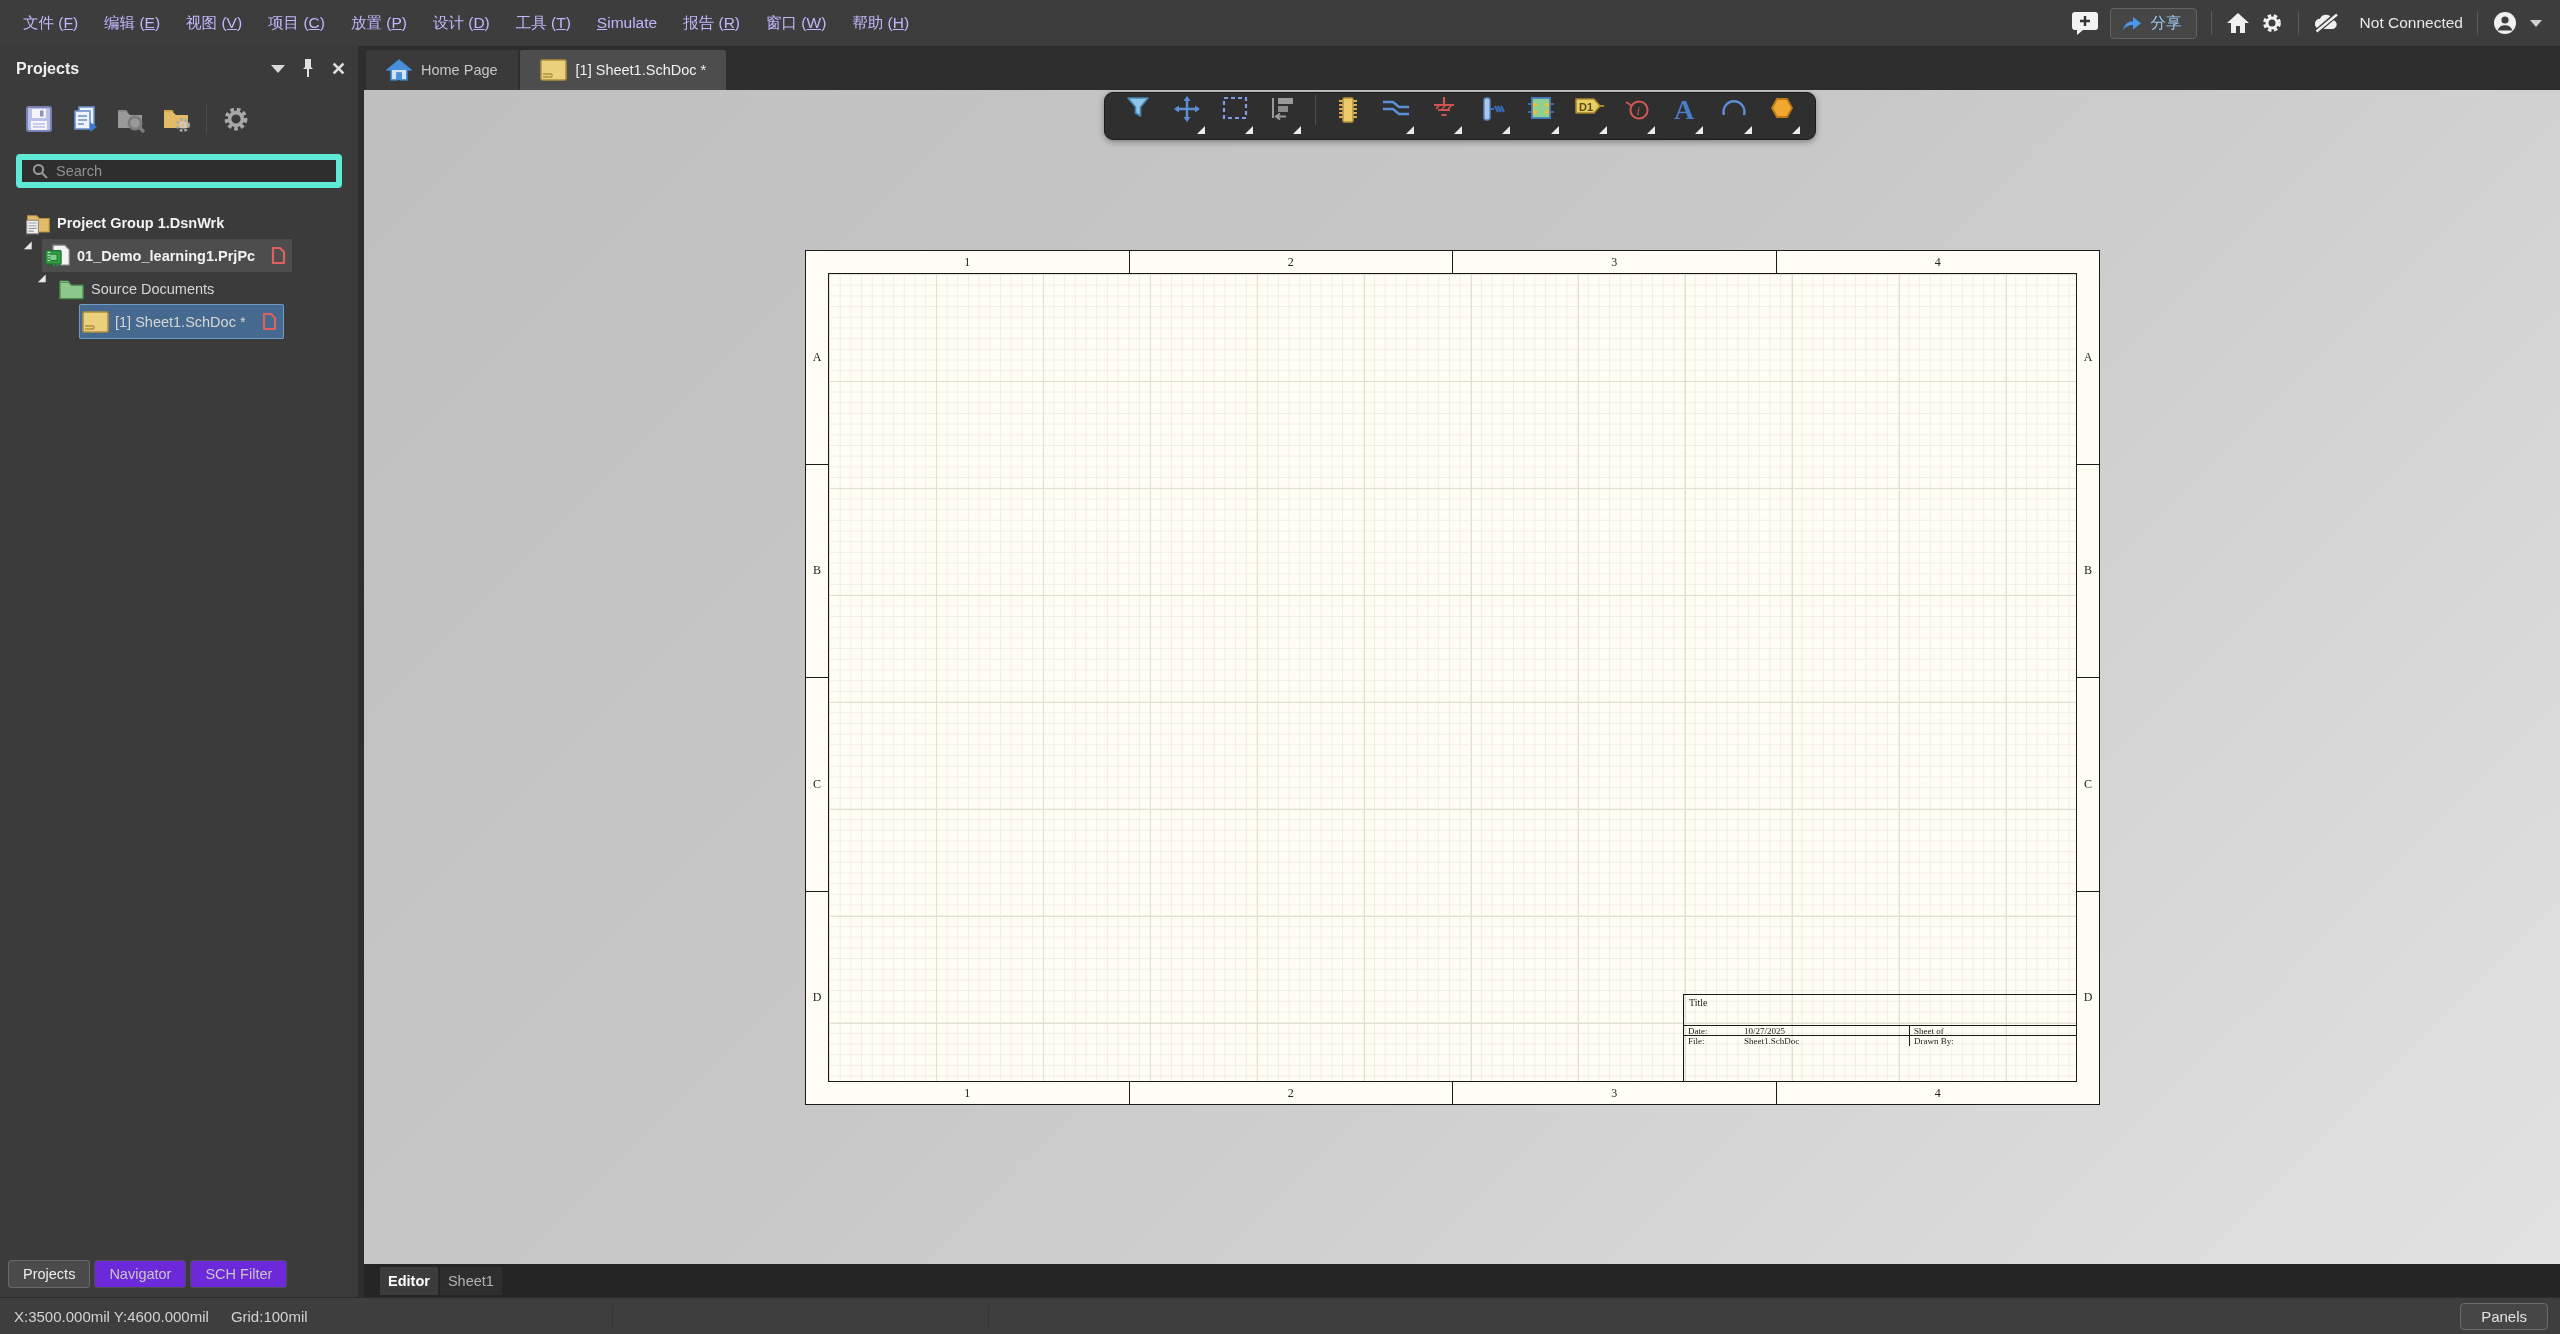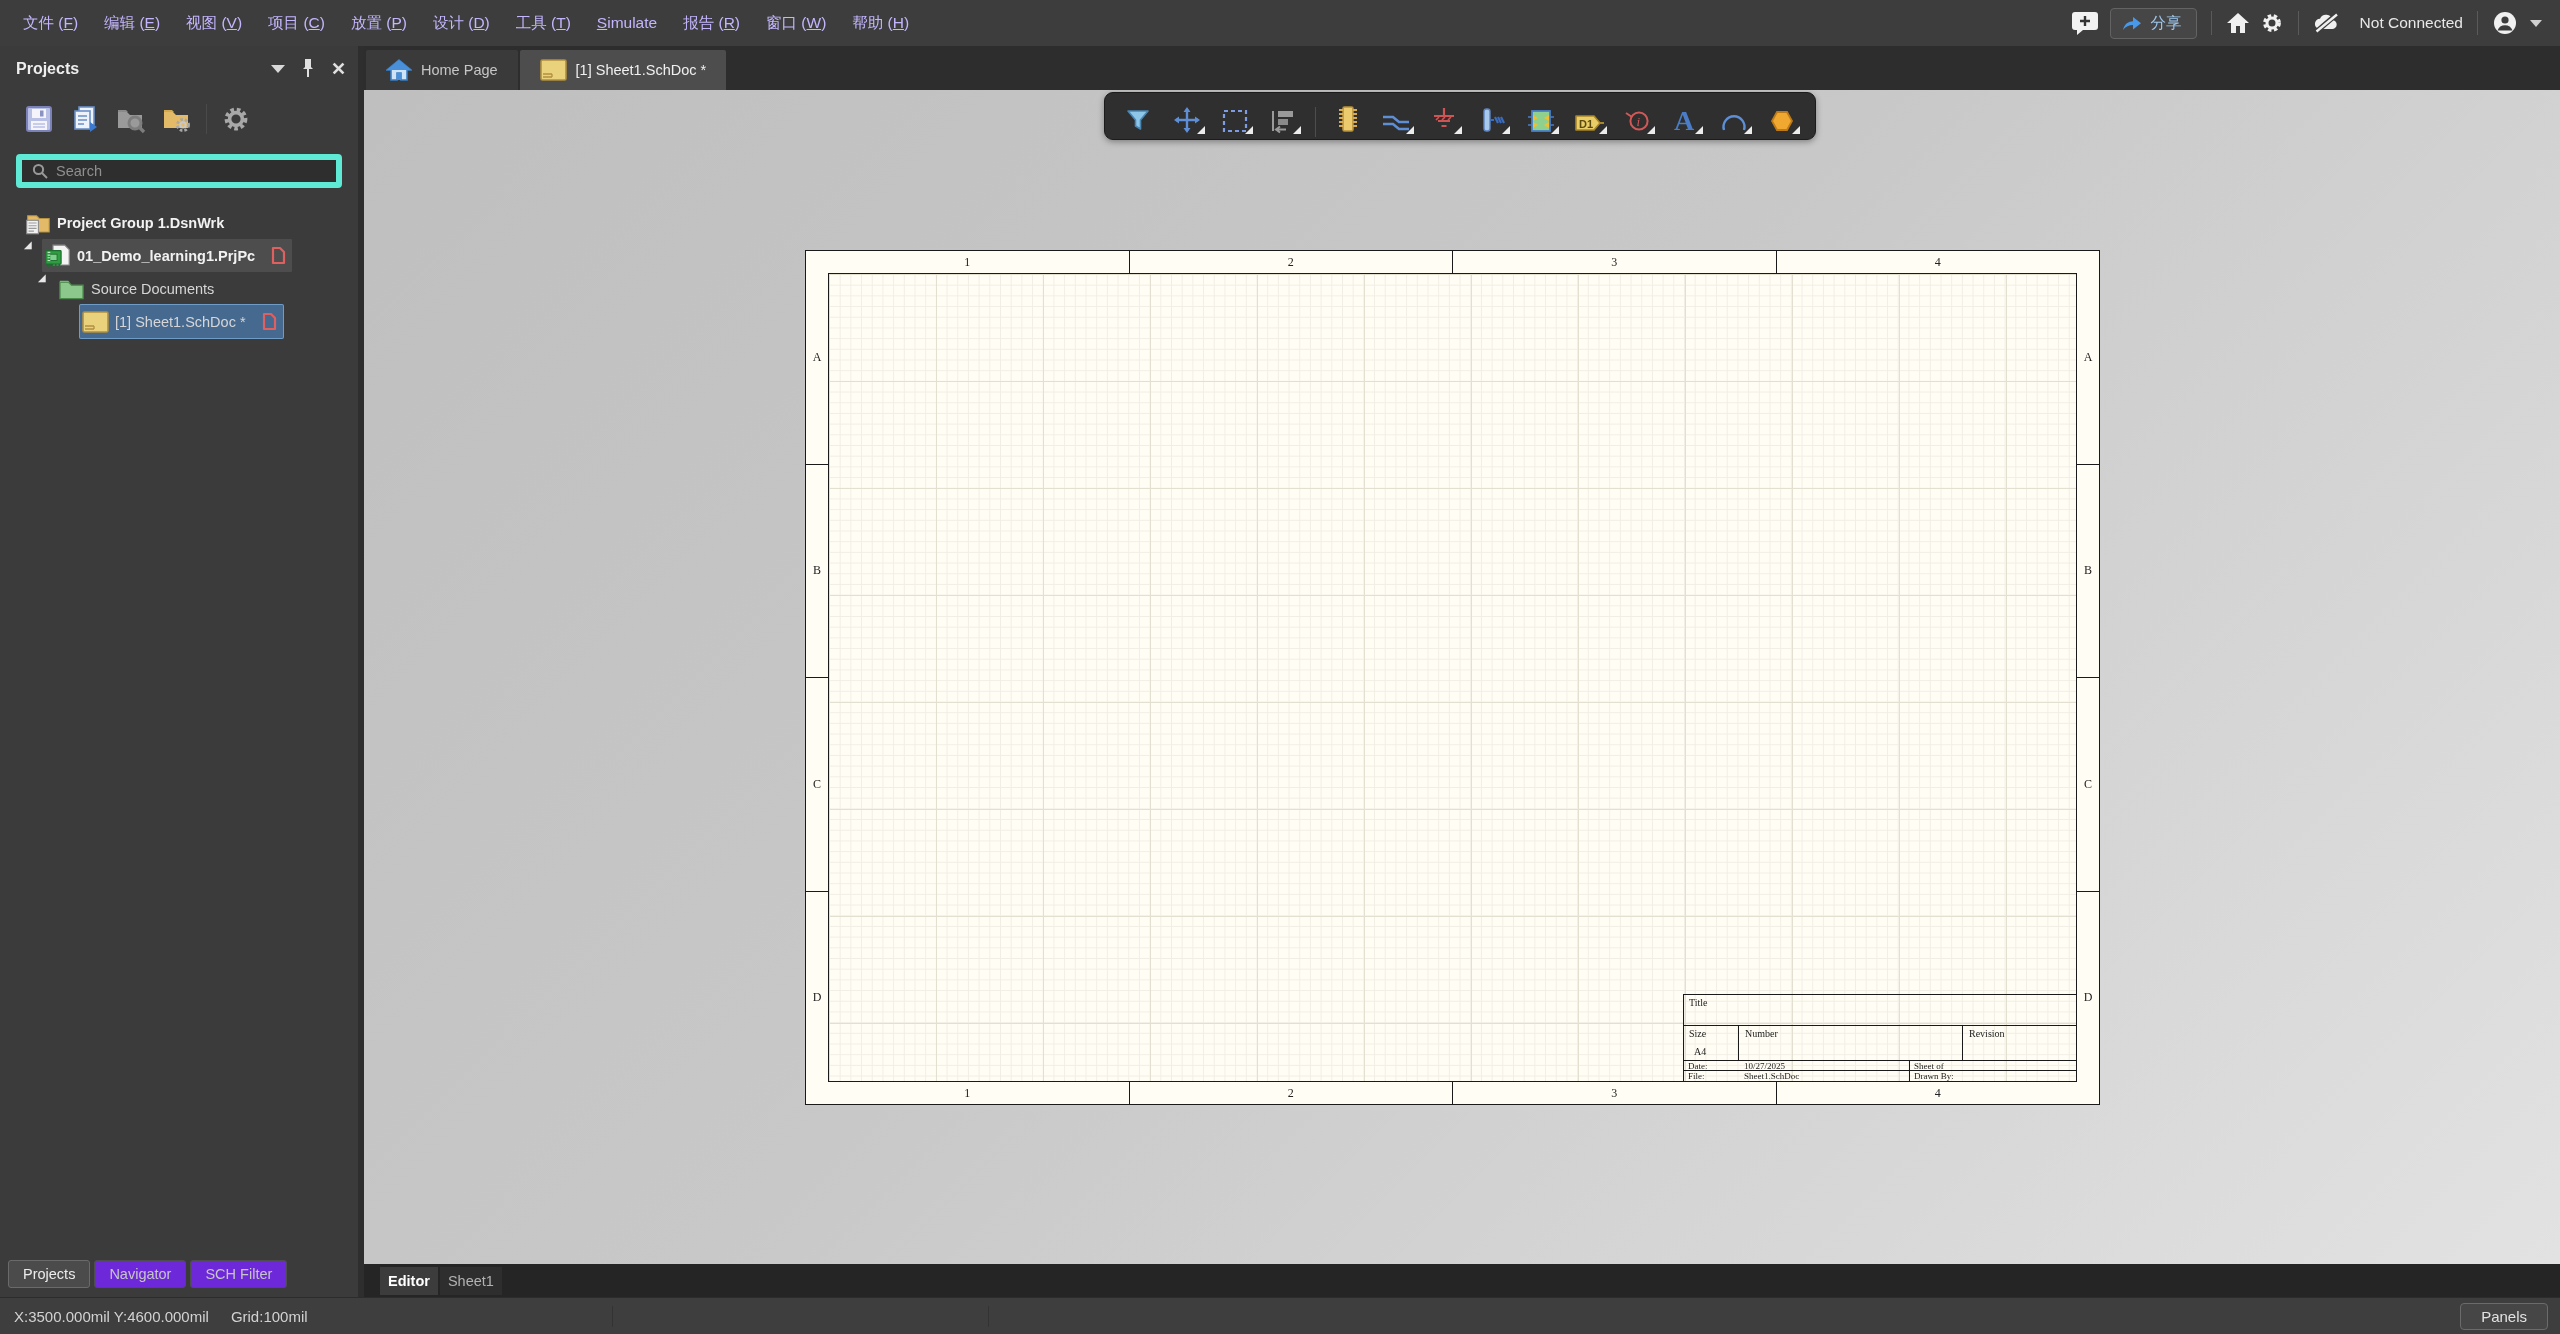--- a/index.html
+++ b/index.html
@@ -73,21 +73,21 @@
   .doc-tab .tab-icon { display:inline-flex; }
 
   
   #canvas { position:absolute; left:364px; top:90px; width:2196px; height:1174px;
             background:linear-gradient(135deg,#bfbfbf 0%,#c8c8c8 45%,#e2e2e2 100%); overflow:hidden; }
 
   
   #active-bar { position:absolute; left:740px; top:2px; width:712px; height:48px; background:#2f2f2f;
                 border:1px solid #1c1c1c; border-radius:9px; box-shadow:0 2px 6px rgba(0,0,0,0.35);
                 display:flex; align-items:center; justify-content:space-evenly; padding:0 6px; }
-  .tool { position:relative; width:42px; height:42px; display:flex; align-items:flex-end; justify-content:center; }
+  .tool { position:relative; width:42px; height:42px; display:flex; align-items:flex-start; justify-content:center; }
   .tool.dropdown::after { content:""; position:absolute; right:3px; bottom:3px; width:0; height:0;
                           border-left:8px solid transparent; border-bottom:8px solid #ececec; }
   .tool.divider { width:10px; }
   .tool.divider::before { content:""; width:1px; height:30px; background:#4d4d4d; }
 
   
   #sheet { position:absolute; left:441px; top:160px; width:1295px; height:855px;
            background:#fffdf4; border:1px solid #1a1a1a; }
   #sheet-inner { position:absolute; left:22px; top:22px; right:22px; bottom:22px; border:1px solid #1a1a1a;
     background-color:#fffdf4;
@@ -539,32 +539,20 @@
         </div>
 
       <div id="sheet-inner"></div>
 
       <div id="title-block">
         <div class="tb-row" id="tb-title-row">
           <div class="tb-cell" style="flex:1;">
               <span class="tb-lab">Title</span>
             </div>
         </div>
-        <div class="tb-row" id="tb-size-row">
-          <div class="tb-cell" id="tb-size">
-            <span class="tb-lab" style="position:absolute;left:5px;top:2px;">Size</span>
-            <span class="tb-val">A4</span>
-          </div>
-          <div class="tb-cell" id="tb-number">
-              <span class="tb-lab" style="position:absolute;left:6px;top:2px;">Number</span>
-            </div>
-          <div class="tb-cell" id="tb-revision">
-              <span class="tb-lab" style="position:absolute;left:6px;top:2px;">Revision</span>
-            </div>
-        </div>
         <div class="tb-row" id="tb-date-row">
           <div class="tb-cell" id="tb-datel">
             <span class="tb-small tb-k">Date:</span>
             <span class="tb-small tb-v">10/27/2025</span>
           </div>
           <div class="tb-cell" id="tb-dater">
               <span class="tb-small" style="margin-left:4px;">Sheet   of</span>
             </div>
         </div>
         <div class="tb-row" id="tb-file-row">

